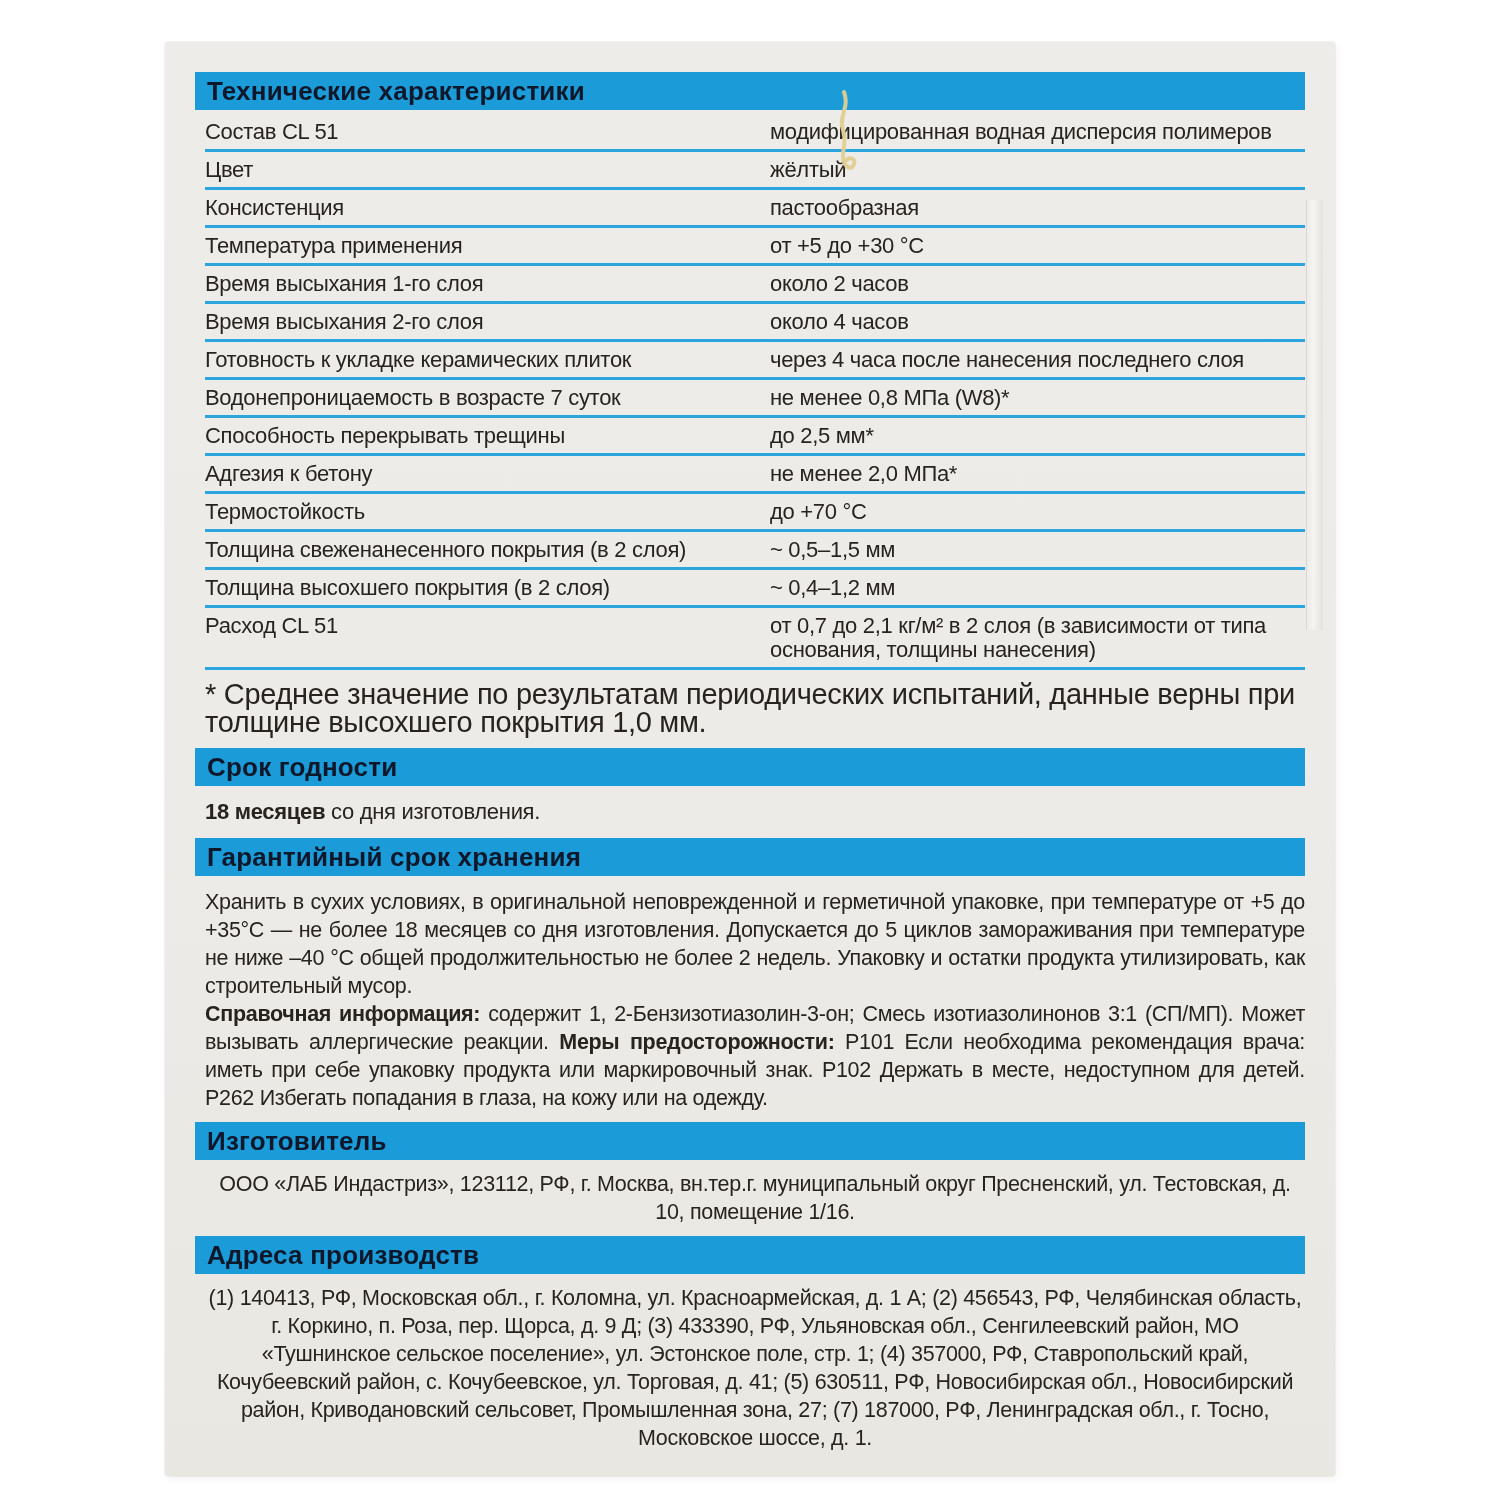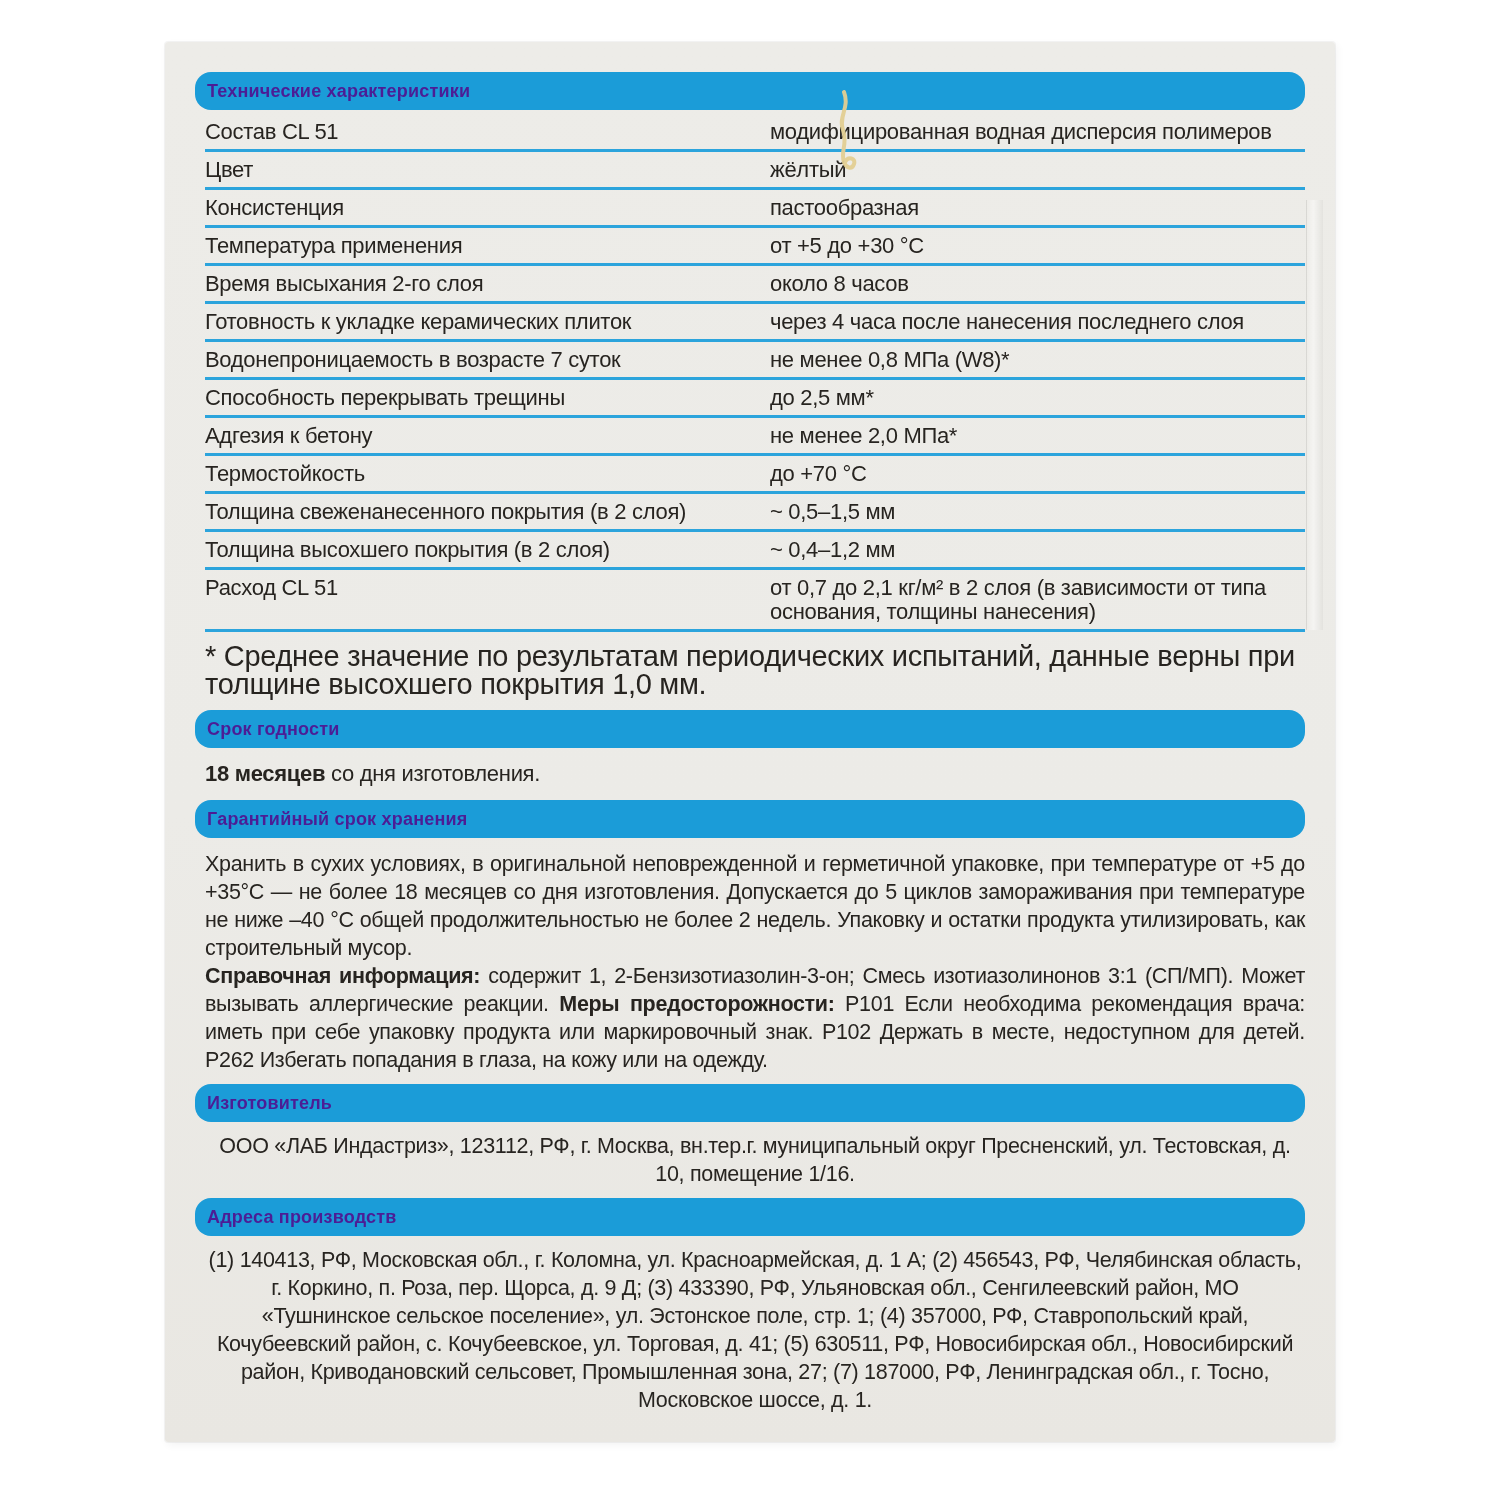--- a/index.html
+++ b/index.html
@@ -23,27 +23,26 @@
     min-height: 1400px;
     background: linear-gradient(180deg, #edece8 0%, #ecebe7 55%, #e9e7e2 100%);
     box-shadow: 0 0 0 1px rgba(0,0,0,0.045), 2px 3px 8px rgba(0,0,0,0.05);
     border-radius: 3px;
   }
   .inner {
     padding: 30px 30px 24px 30px;
   }
   .bar {
     background: var(--accent);
-    color: #4c1d95;
+    color: #0f172a;
     font-weight: 700;
-    font-size: 18px;
+    font-size: 26px;
     line-height: 26px;
     padding: 6px 10px 6px 12px;
     letter-spacing: 0.2px;
-    border-radius: 16px;
   }
   .tbl { width: 1100px; margin-left: 10px; }
   .trow {
     display: flex;
     border-bottom: 3px solid var(--rule);
     padding: 6px 0 5px 0;
     font-size: 22px;
     line-height: 24px;
     letter-spacing: -0.3px;
   }
@@ -119,22 +118,26 @@
       </div>
       <div class="trow">
         <div class="lbl">Консистенция</div>
         <div class="val">пастообразная</div>
       </div>
       <div class="trow">
         <div class="lbl">Температура применения</div>
         <div class="val">от +5 до +30 °C</div>
       </div>
       <div class="trow">
+        <div class="lbl">Время высыхания 1-го слоя</div>
+        <div class="val">около 2 часов</div>
+      </div>
+      <div class="trow">
         <div class="lbl">Время высыхания 2-го слоя</div>
-        <div class="val">около 8 часов</div>
+        <div class="val">около 4 часов</div>
       </div>
       <div class="trow">
         <div class="lbl">Готовность к укладке керамических плиток</div>
         <div class="val">через 4 часа после нанесения последнего слоя</div>
       </div>
       <div class="trow">
         <div class="lbl">Водонепроницаемость в возрасте 7 суток</div>
         <div class="val">не менее 0,8 МПа (W8)*</div>
       </div>
       <div class="trow">

